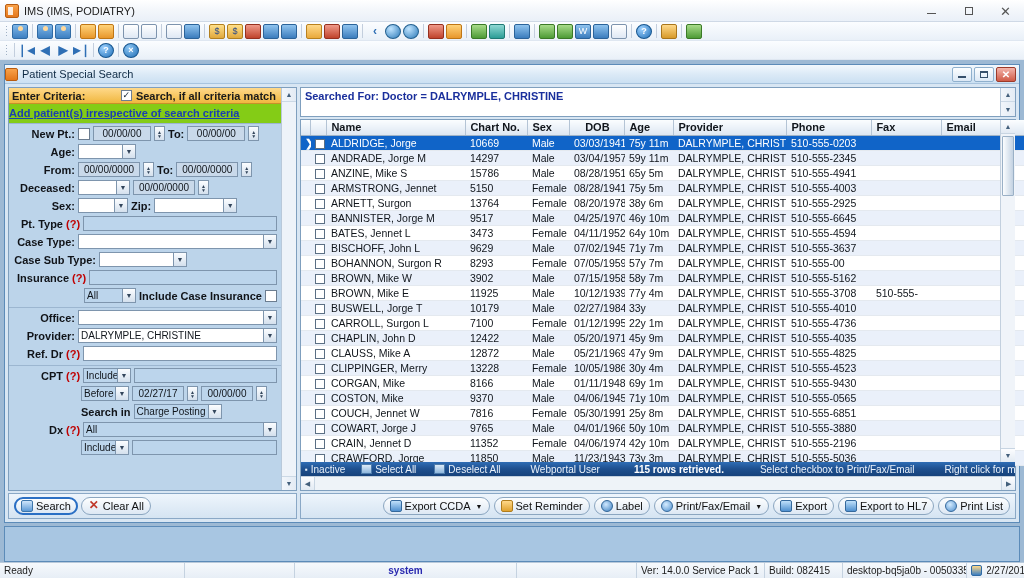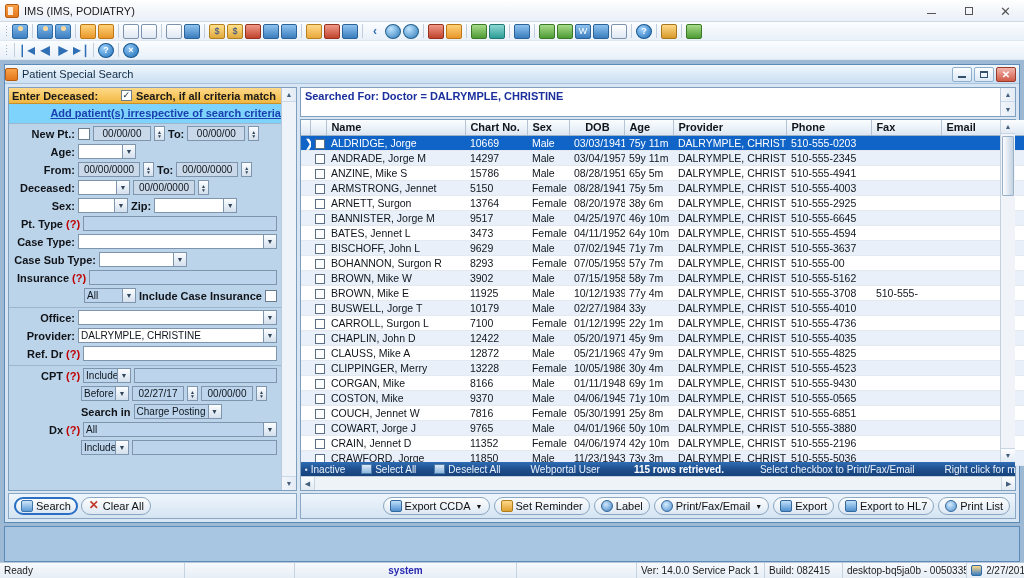--- a/index.html
+++ b/index.html
@@ -152,22 +152,22 @@
     border-bottom:1px solid #c8902a;
     display:flex; align-items:center; height:16px; padding:0 3px;
   }
   .crit-head-label { font-weight:bold; font-size:11px; color:#1a1a1a; }
   .crit-head-right { margin-left:auto; display:flex; align-items:center; gap:4px; padding-right:2px;}
   .mini-cb {
     width:11px;height:11px;background:#fff;border:1px solid #6e7f92;
     display:flex;align-items:center;justify-content:center; font-size:9px; color:#123; line-height:1;
   }
   .crit-link {
-    text-align:right; padding:3px 0 4px 0;
-    background:#7dd3fc;
+    text-align:left; padding:3px 0 4px 0;
+    background:#84cc16;
   }
   .crit-link a {
     color:#1a3fb0; text-decoration:underline; font-weight:bold; font-size:11px;
   }
   .crit-group {
     background:#bcd4ea; border-top:1px solid #9cb6d0;
     padding:1px 4px 2px 2px;
   }
   .row {
     display:flex; align-items:center; height:17px; gap:3px; margin-bottom:1px;
@@ -425,21 +425,21 @@
         </div>
       </div>
 
       <div class="child-body">
 
         <div class="left-panel">
           <div class="crit-scroll">
             <div class="crit-inner">
 
               <div class="crit-head">
-                <span class="crit-head-label">Enter Deceased:</span>
+                <span class="crit-head-label">Enter Criteria:</span>
                 <span class="crit-head-right">
                   <span class="mini-cb">✓</span>
                   <span class="crit-head-label">Search, if all criteria match</span>
                 </span>
               </div>
 
               <div class="crit-link">
                 <a href="#">Add patient(s) irrespective of search criteria</a>
               </div>
 

